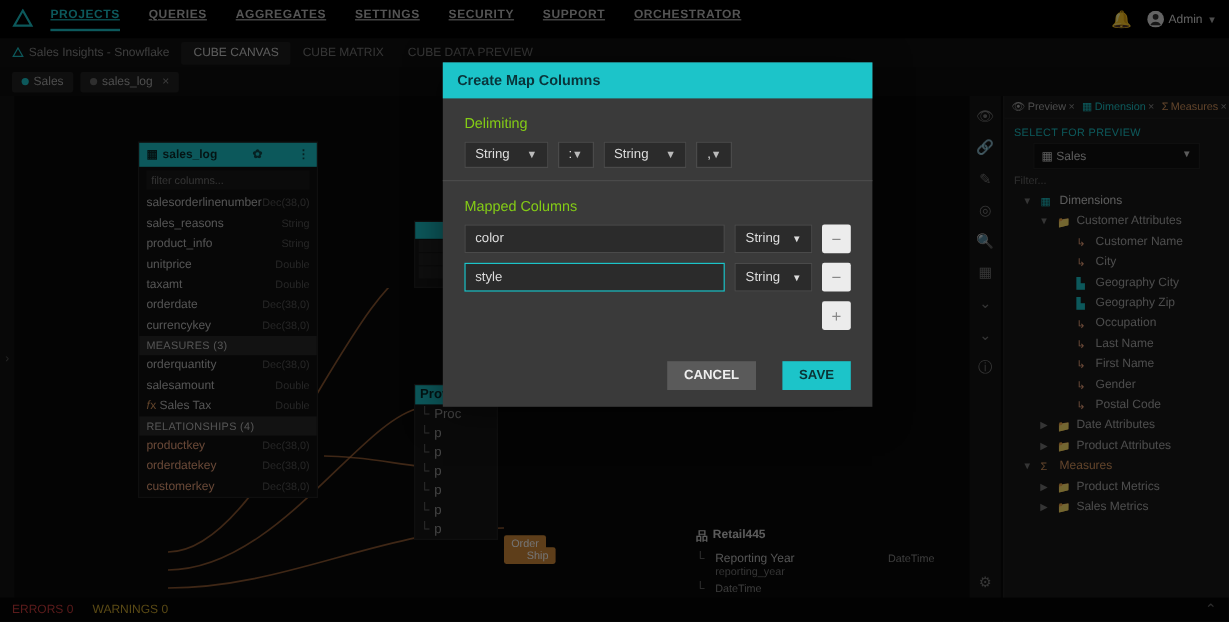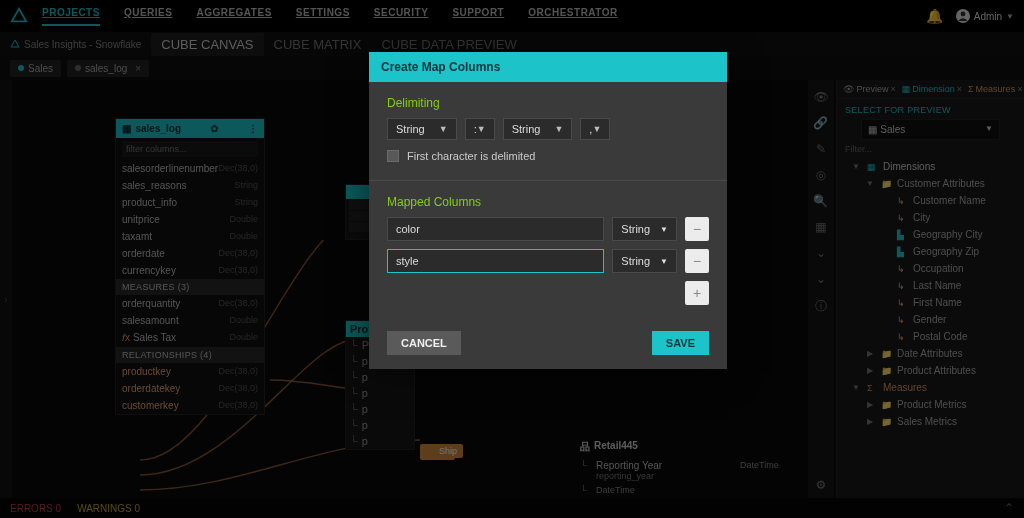--- a/index.html
+++ b/index.html
@@ -10,21 +10,21 @@
   .logo { width: 18px; height: 18px; margin-right: 14px; }
   .nav-item { color: #bbb; font-weight: 700; font-size: 10px; letter-spacing: 0.5px; margin-right: 24px; cursor: pointer; text-decoration: underline; }
   .nav-item.active { color: #1cc4c9; border-bottom: 2px solid #1cc4c9; padding-bottom: 6px; }
   .nav-spacer { flex: 1; }
   .bell, .user { color: #ddd; font-size: 14px; margin-left: 12px; display:flex; align-items:center; gap:4px;}
   .user span { font-size: 10px; }
 
   
   .sub-header { height: 24px; background: #111; display: flex; align-items: center; padding: 0 10px; gap: 10px; font-size: 10px; color: #888; }
   .crumb { display:flex; align-items:center; gap:4px;}
-  .sub-tab { padding: 4px 10px; color: #777; font-size: 13px; }
+  .sub-tab { padding: 4px 10px; color: #777; font-size: 10px; }
   .sub-tab.active { background: #1e1e1e; color: #ccc; border-radius: 2px; }
 
   
   .tabs-bar { height: 24px; background: #0f0f0f; display: flex; align-items: center; padding: 0 10px; gap: 6px; }
   .open-tab { background: #222; color: #aaa; font-size: 10px; padding: 3px 8px; border-radius: 2px; display:flex; align-items:center; gap:4px;}
   .open-tab .dot { width:6px; height:6px; border-radius:50%; background:#666; }
   .open-tab.active .dot { background:#1cc4c9; }
   .open-tab .x { color:#888; margin-left:4px; }
 
   
@@ -47,21 +47,21 @@
   .node2 { position:absolute; left:345px; top:104px; background:#181818; border:1px solid #222; width:28px; padding-bottom:6px;}
   .node2 .h { background:#1cc4c9; height:14px; }
   .node2 .r { height:10px; margin:1px 3px; background:#222; }
 
   .node3 { position:absolute; left:345px; top:240px; background:#181818; border:1px solid #222; width:70px; font-size:11px; color:#999;}
   .node3 .h { background:#1cc4c9; color:#072c2c; padding:2px 4px; font-weight:700; }
   .node3 .r { padding:2px 4px; display:flex; gap:4px; }
 
   .pill { position:absolute; background:#d18a3a; color:#fff; font-size:9px; padding:2px 6px; border-radius:2px;}
   .pill.a { left:420px; top:366px; }
-  .pill.b { left:420px; top:364px;padding-left:19px; }
+  .pill.b { left:420px; top:376px;padding-left:19px; }
 
   
   .retail { position:absolute; left:580px; top:360px; font-size:10px; color:#aaa; width:220px;}
   .retail .rhead { color:#ccc; font-weight:700; margin-bottom:4px; display:flex; gap:4px;}
   .retail .rrow { display:flex; padding:2px 0; align-items:flex-start;}
   .retail .rrow .l { display:flex; flex-direction:column; flex:1;}
   .retail .rrow .l .n1 { color:#bbb;}
   .retail .rrow .l .n2 { color:#777; font-size:9px;}
   .retail .rrow .t { color:#888; font-size:9px; width:60px;}
   .retail .rrow .ic { color:#777; width:12px; margin-right:4px;}
@@ -112,21 +112,21 @@
   .modal .check-row { display:flex; align-items:center; gap:8px; color:#ccc; font-size:11px; margin-bottom:18px;}
   .modal .check-row .box { width:12px; height:12px; background:#585858; border:1px solid #6a6a6a;}
   .modal .divider { height:1px; background:#4a4a4a; margin:0 -18px 14px -18px;}
   .modal .map-row { display:flex; gap:8px; margin-bottom:8px; align-items:center;}
   .modal .map-row input { flex:1; background:#2b2b2b; border:1px solid #4a4a4a; padding:5px 8px; color:#ddd; font-size:11px; outline:none;}
   .modal .map-row input.focus { border-color:#1cc4c9;}
   .modal .map-row .type-sel { background:#2b2b2b; border:1px solid #4a4a4a; padding:5px 8px; display:flex; align-items:center; gap:10px; min-width:58px; color:#ddd; font-size:11px;}
   .modal .map-row .sqbtn { width:24px; height:24px; background:#ececec; border-radius:2px; display:flex; align-items:center; justify-content:center; color:#888; font-size:14px;}
   .modal .add-row { display:flex; justify-content:flex-end; margin-bottom:8px;}
   .modal .add-row .sqbtn { width:24px; height:24px; background:#ececec; border-radius:2px; display:flex; align-items:center; justify-content:center; color:#888; font-size:14px;}
-  .modal .mfoot { display:flex; justify-content:space-between; padding:12px 18px 14px 18px;}
+  .modal .mfoot { display:flex; justify-content:flex-end; padding:12px 18px 14px 18px;gap:22px;}
   .modal .btn { padding:6px 14px; font-weight:700; font-size:11px; border:none; cursor:pointer;}
   .modal .btn.cancel { background:#5a5a5a; color:#eee;}
   .modal .btn.save { background:#1cc4c9; color:#0b3436;}
   @keyframes blink { 50% { opacity:0; } }
 </style>
 </head>
 <body>
 
 <div class="top-nav">
   <svg class="logo" viewBox="0 0 20 20">
@@ -484,24 +484,20 @@
         </div>
       <div class="sel">
           <span class="sval">String</span>
           <span class="caret">▼</span>
         </div>
       <div class="sel small">
           <span class="sval">,</span>
           <span class="caret">▼</span>
         </div>
     </div>
-    <div class="check-row">
-      <div class="box"></div>
-      <span>First character is delimited</span>
-    </div>
     <div class="divider"></div>
     <div class="section-title">Mapped Columns</div>
     <div id="map-rows">
         <div class="map-row">
           <input value="color" style="">
           <div class="type-sel">
             <span>String</span>
             <span style="font-size:8px">▼</span>
           </div>
           <div class="sqbtn">−</div>

